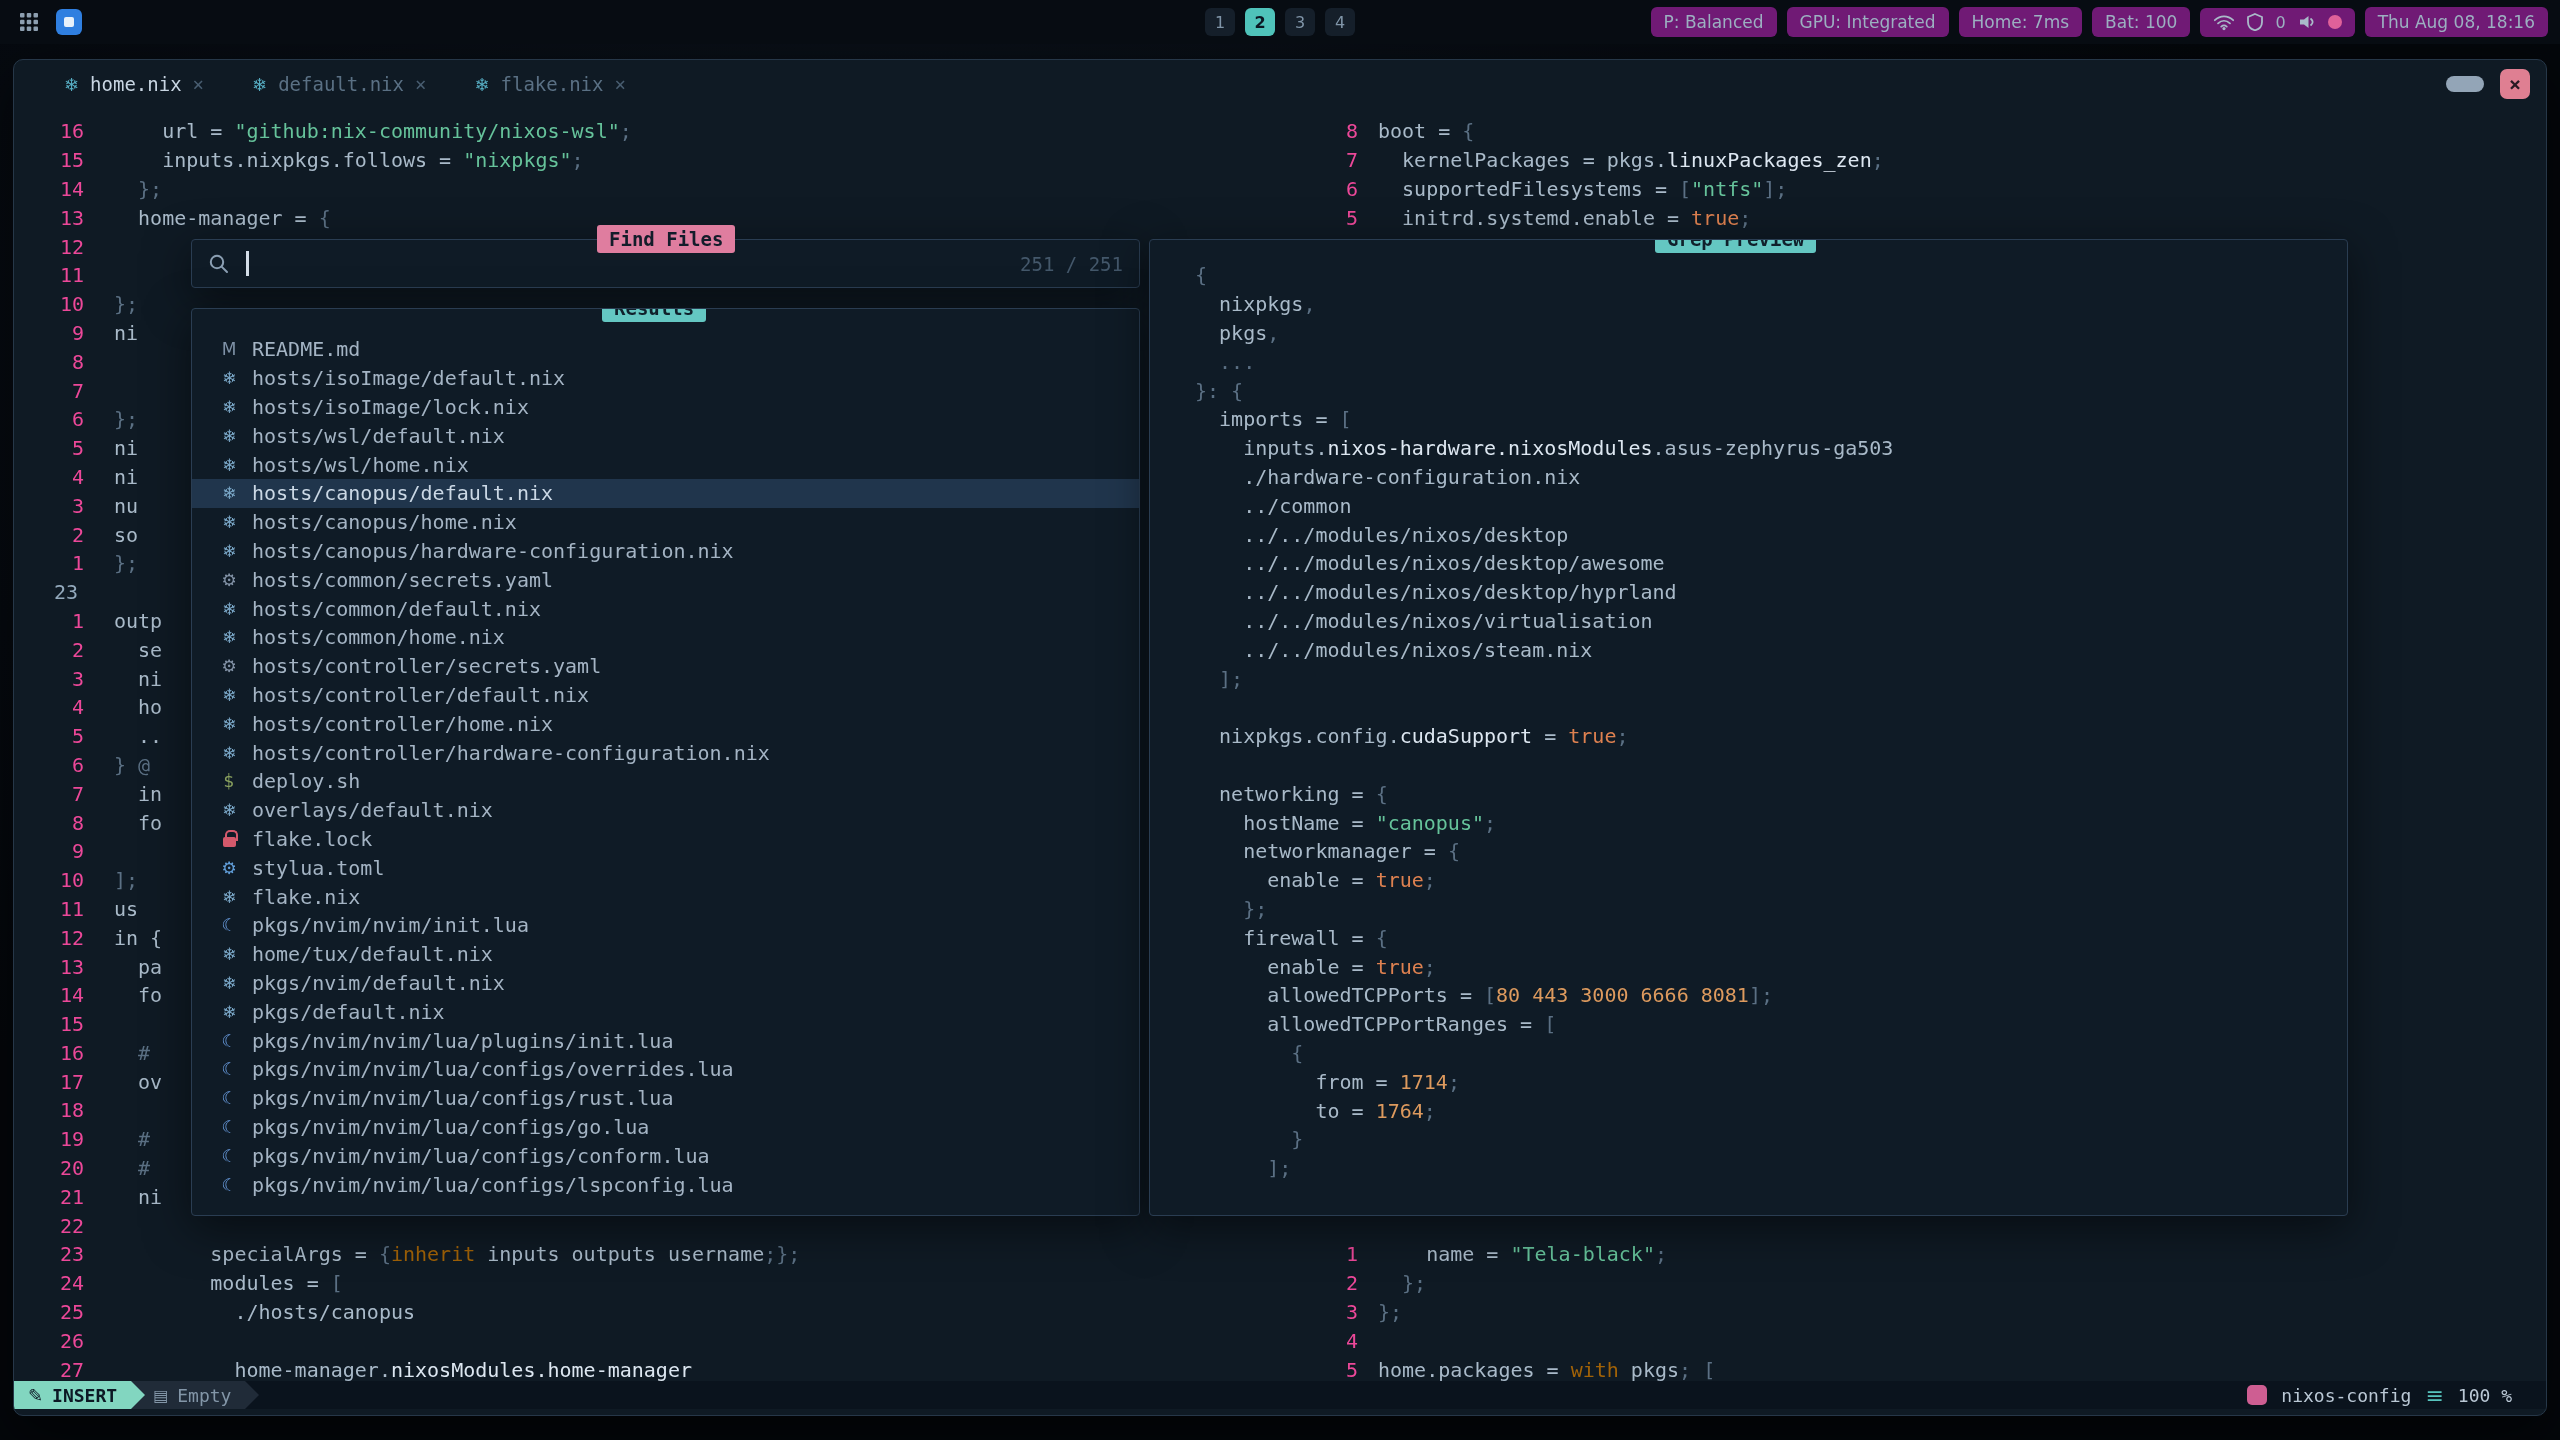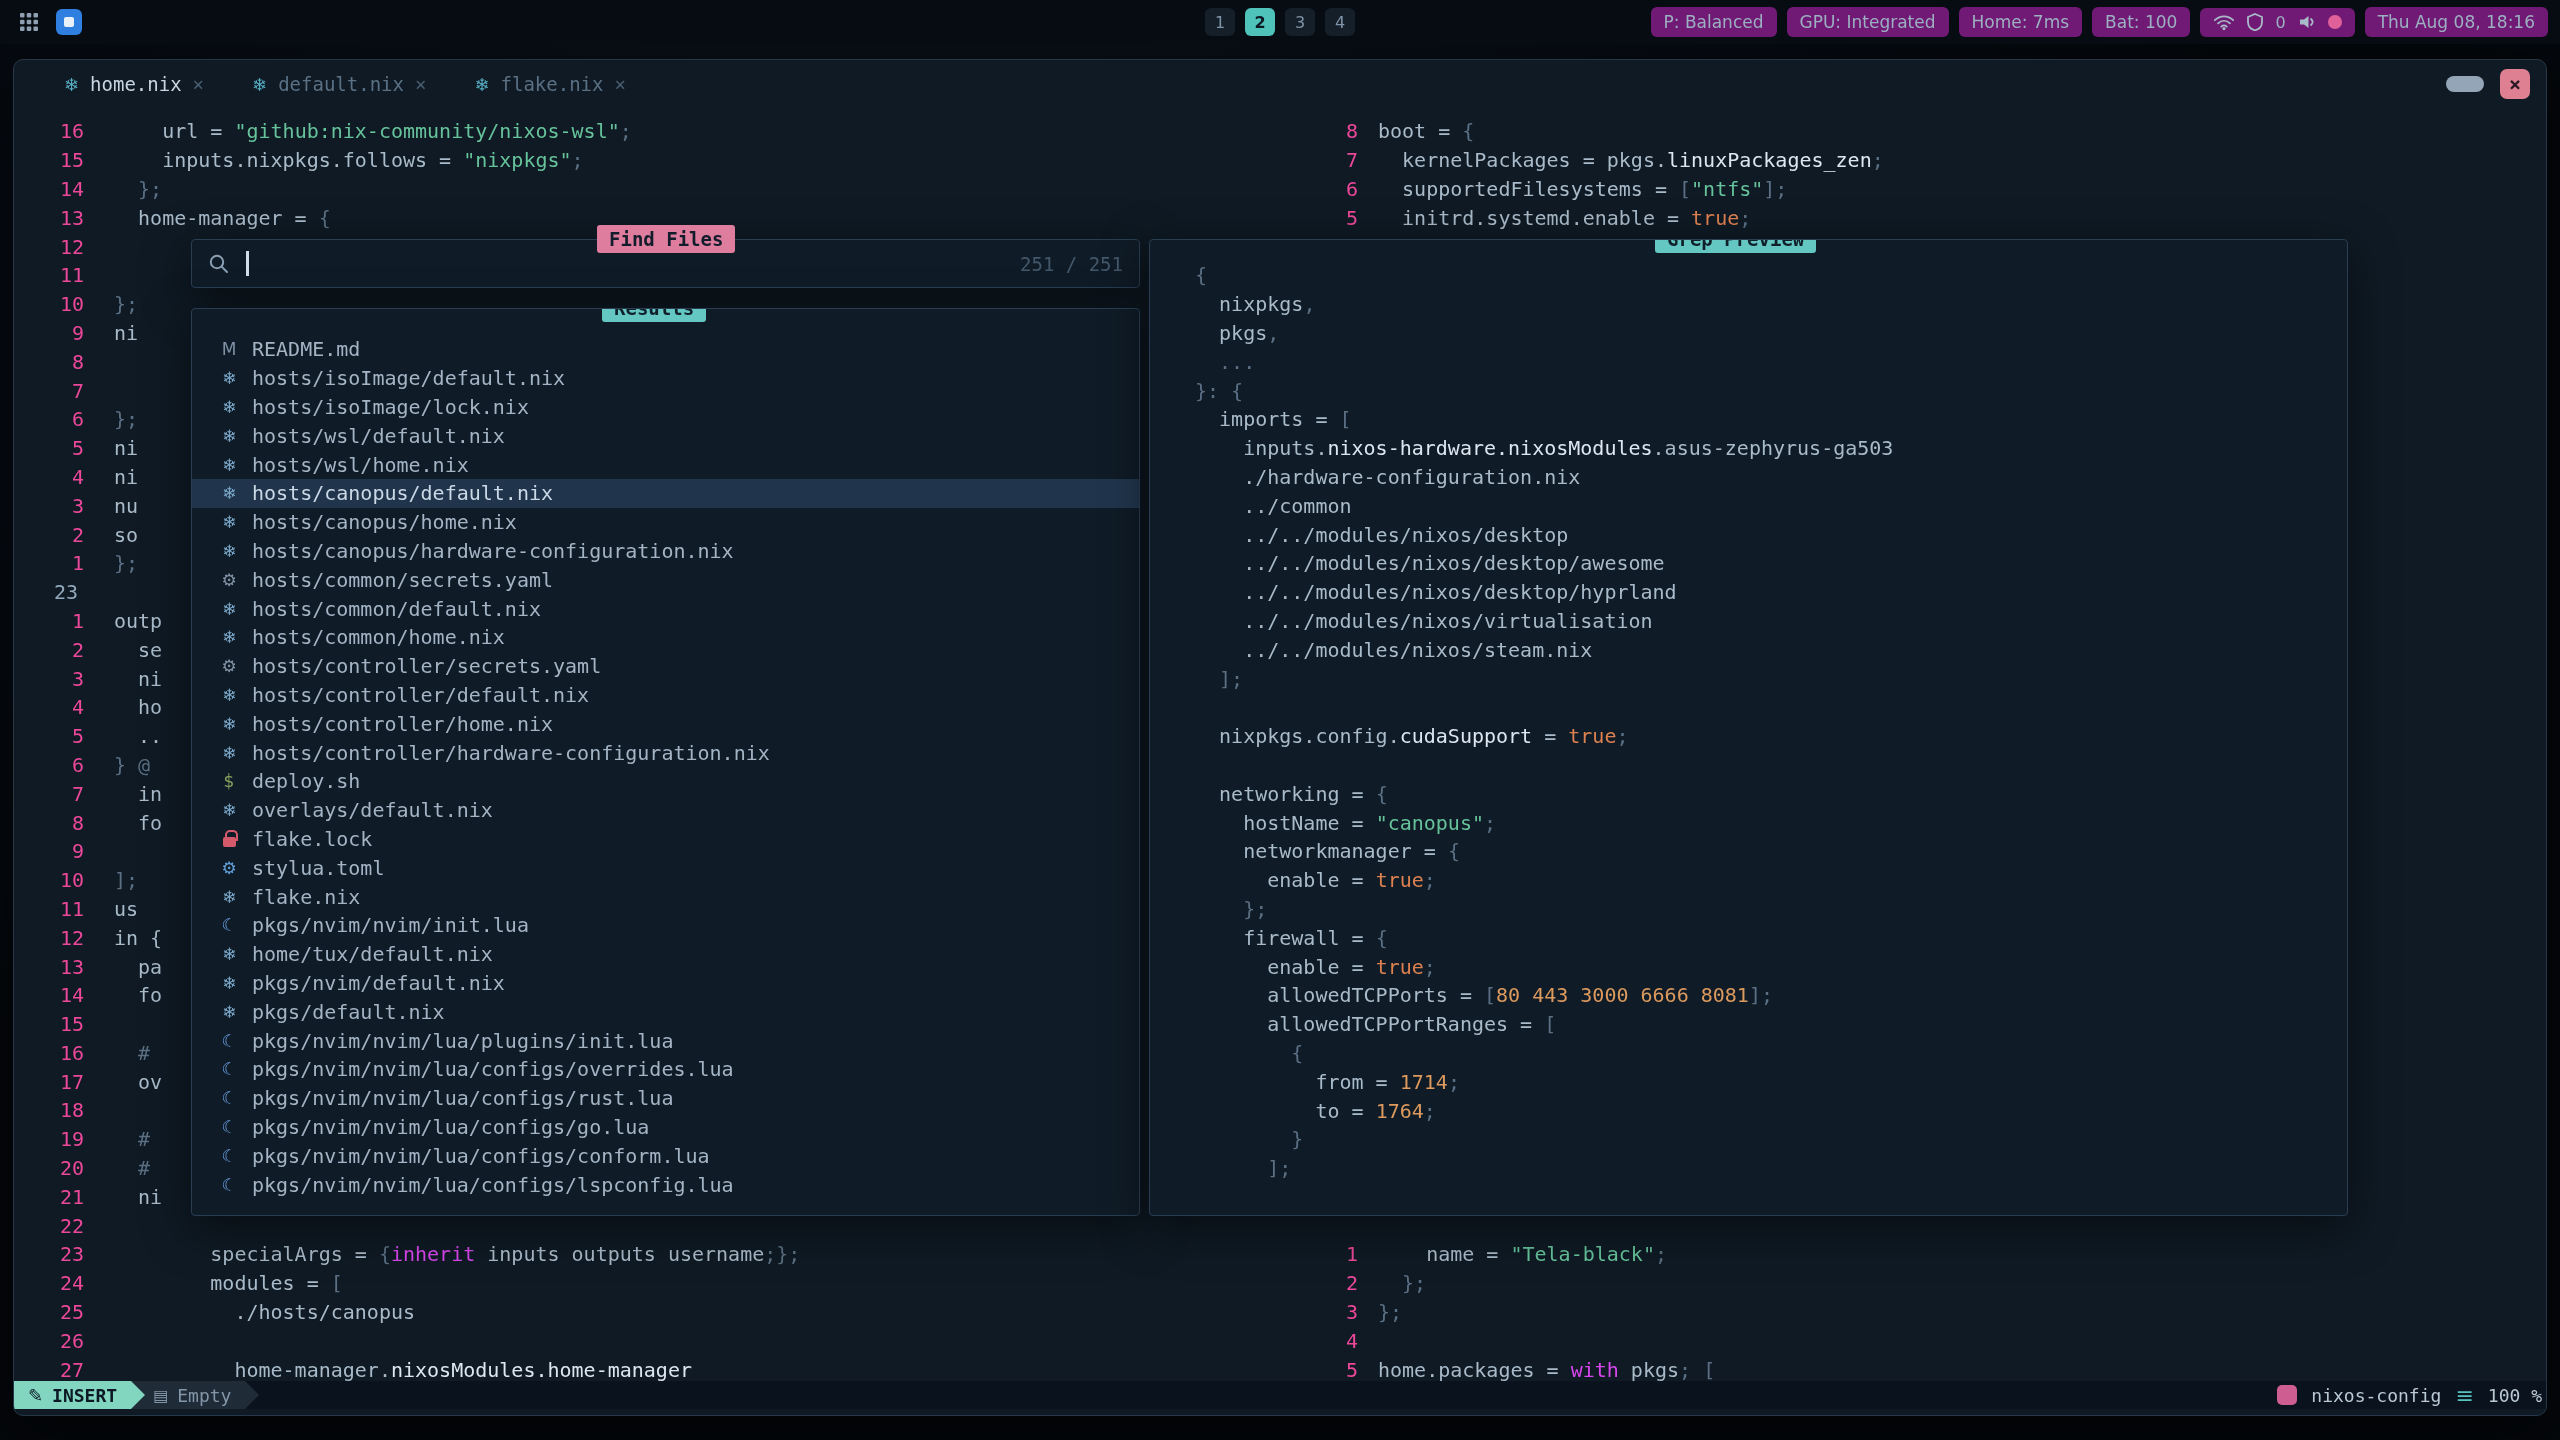--- a/index.html
+++ b/index.html
@@ -51,21 +51,21 @@
 .gut{width:56px;text-align:right;color:#ec4899;flex:none}
 .narrow .gut{width:32px}
 .gut.cur{text-align:left;padding-left:26px;color:#93a9bc}
 .ct{white-space:pre;padding-left:30px}
 .narrow .ct{padding-left:20px}
 .sg-tx{color:#a9bac9}
 .sg-wh{color:#dde7f1;font-weight:normal}
 .sg-st{color:#66c39b}
 .sg-nu{color:#dd9a5e}
 .sg-bo{color:#de8150}
-.sg-kw{color:#d946ef}
+.sg-kw{color:#a16207}
 .sg-pn{color:#5b7084}
 
 
 .float{position:absolute;background:#0f1b26;border:1.5px solid #2a3d52;border-radius:4px;
 box-shadow:0 12px 45px rgba(0,0,0,.5);z-index:5;font-family:"DejaVu Sans Mono",monospace}
 .badge{position:absolute;top:-15px;height:28px;line-height:28px;padding:0 12px;
 font-size:19px;font-weight:bold;border-radius:3px;font-family:"DejaVu Sans Mono",monospace}
 .badge.pink{background:#df7d9f;color:#131c2a}
 .badge.teal{background:#64c7c2;color:#10202b}
 
@@ -94,21 +94,21 @@
 display:flex;align-items:stretch;z-index:8;font-family:"DejaVu Sans Mono",monospace;font-size:18px}
 .sl-mode{background:#82d6c0;color:#0c1824;font-weight:bold;display:flex;align-items:center;
 gap:9px;padding:0 14px}
 .sl-mode .micon{font-family:"DejaVu Sans",sans-serif;font-weight:normal}
 .sl-sep1{width:0;height:0;border-top:14px solid transparent;border-bottom:14px solid transparent;
 border-left:14px solid #82d6c0;background:#202b38}
 .sl-buf{background:#202b38;color:#8396a8;display:flex;align-items:center;gap:9px;padding:0 14px 0 8px}
 .sl-buf .bicon{font-family:"DejaVu Sans",sans-serif;font-size:16px}
 .sl-sep2{width:0;height:0;border-top:14px solid transparent;border-bottom:14px solid transparent;
 border-left:14px solid #202b38}
-.sl-right{margin-left:auto;display:flex;align-items:center;gap:14px;padding-right:4px;color:#bac8d5}
+.sl-right{margin-left:auto;display:flex;align-items:center;gap:14px;padding-right:34px;color:#bac8d5}
 .proj-icon{width:20px;height:20px;background:#ce5e92;border-radius:5px;display:inline-block}
 .menu-icon{color:#57c3bd;font-size:22px;font-family:"DejaVu Sans",sans-serif}
 </style>
 </head>
 <body>
 
 <div class="topbar">
   <div class="tb-left">
     <span class="launcher">
       <svg width="20" height="20" viewBox="0 0 20 20">

